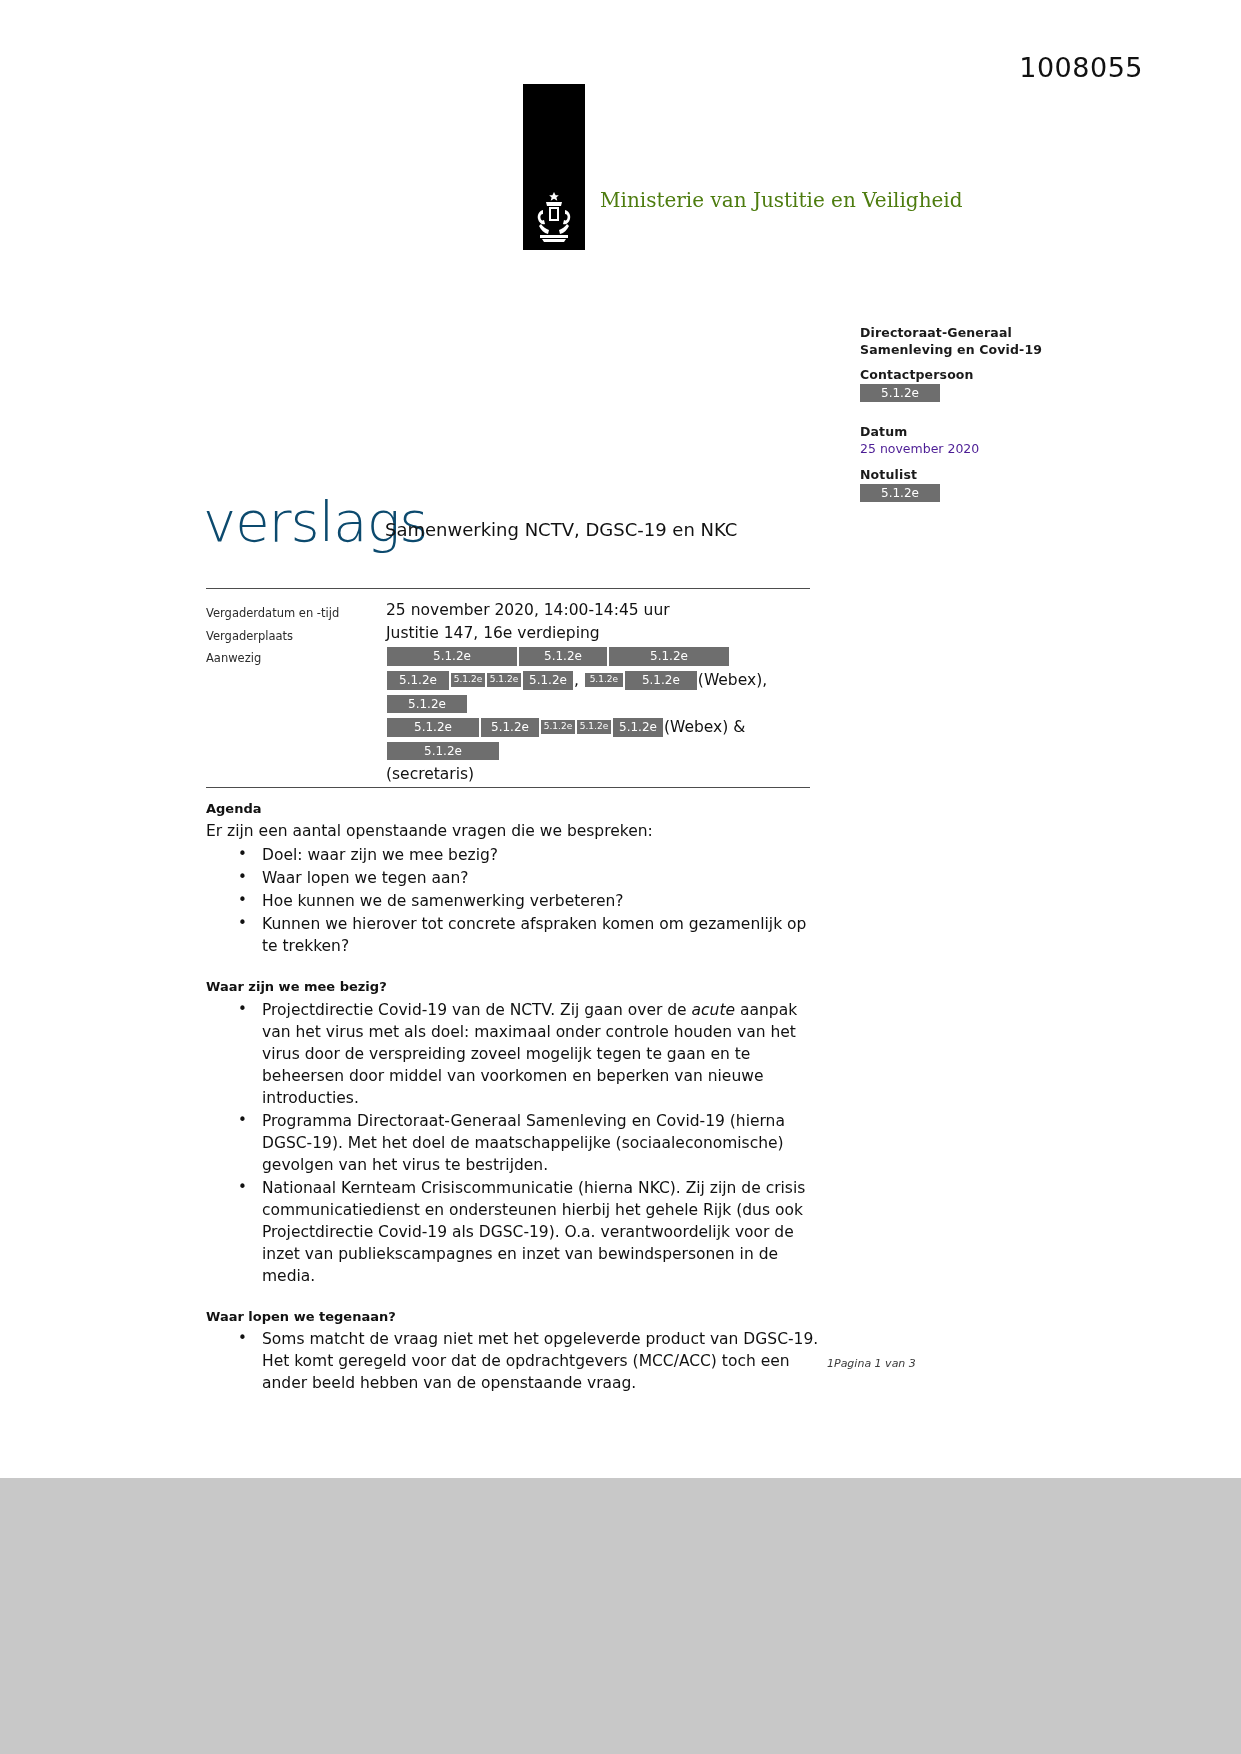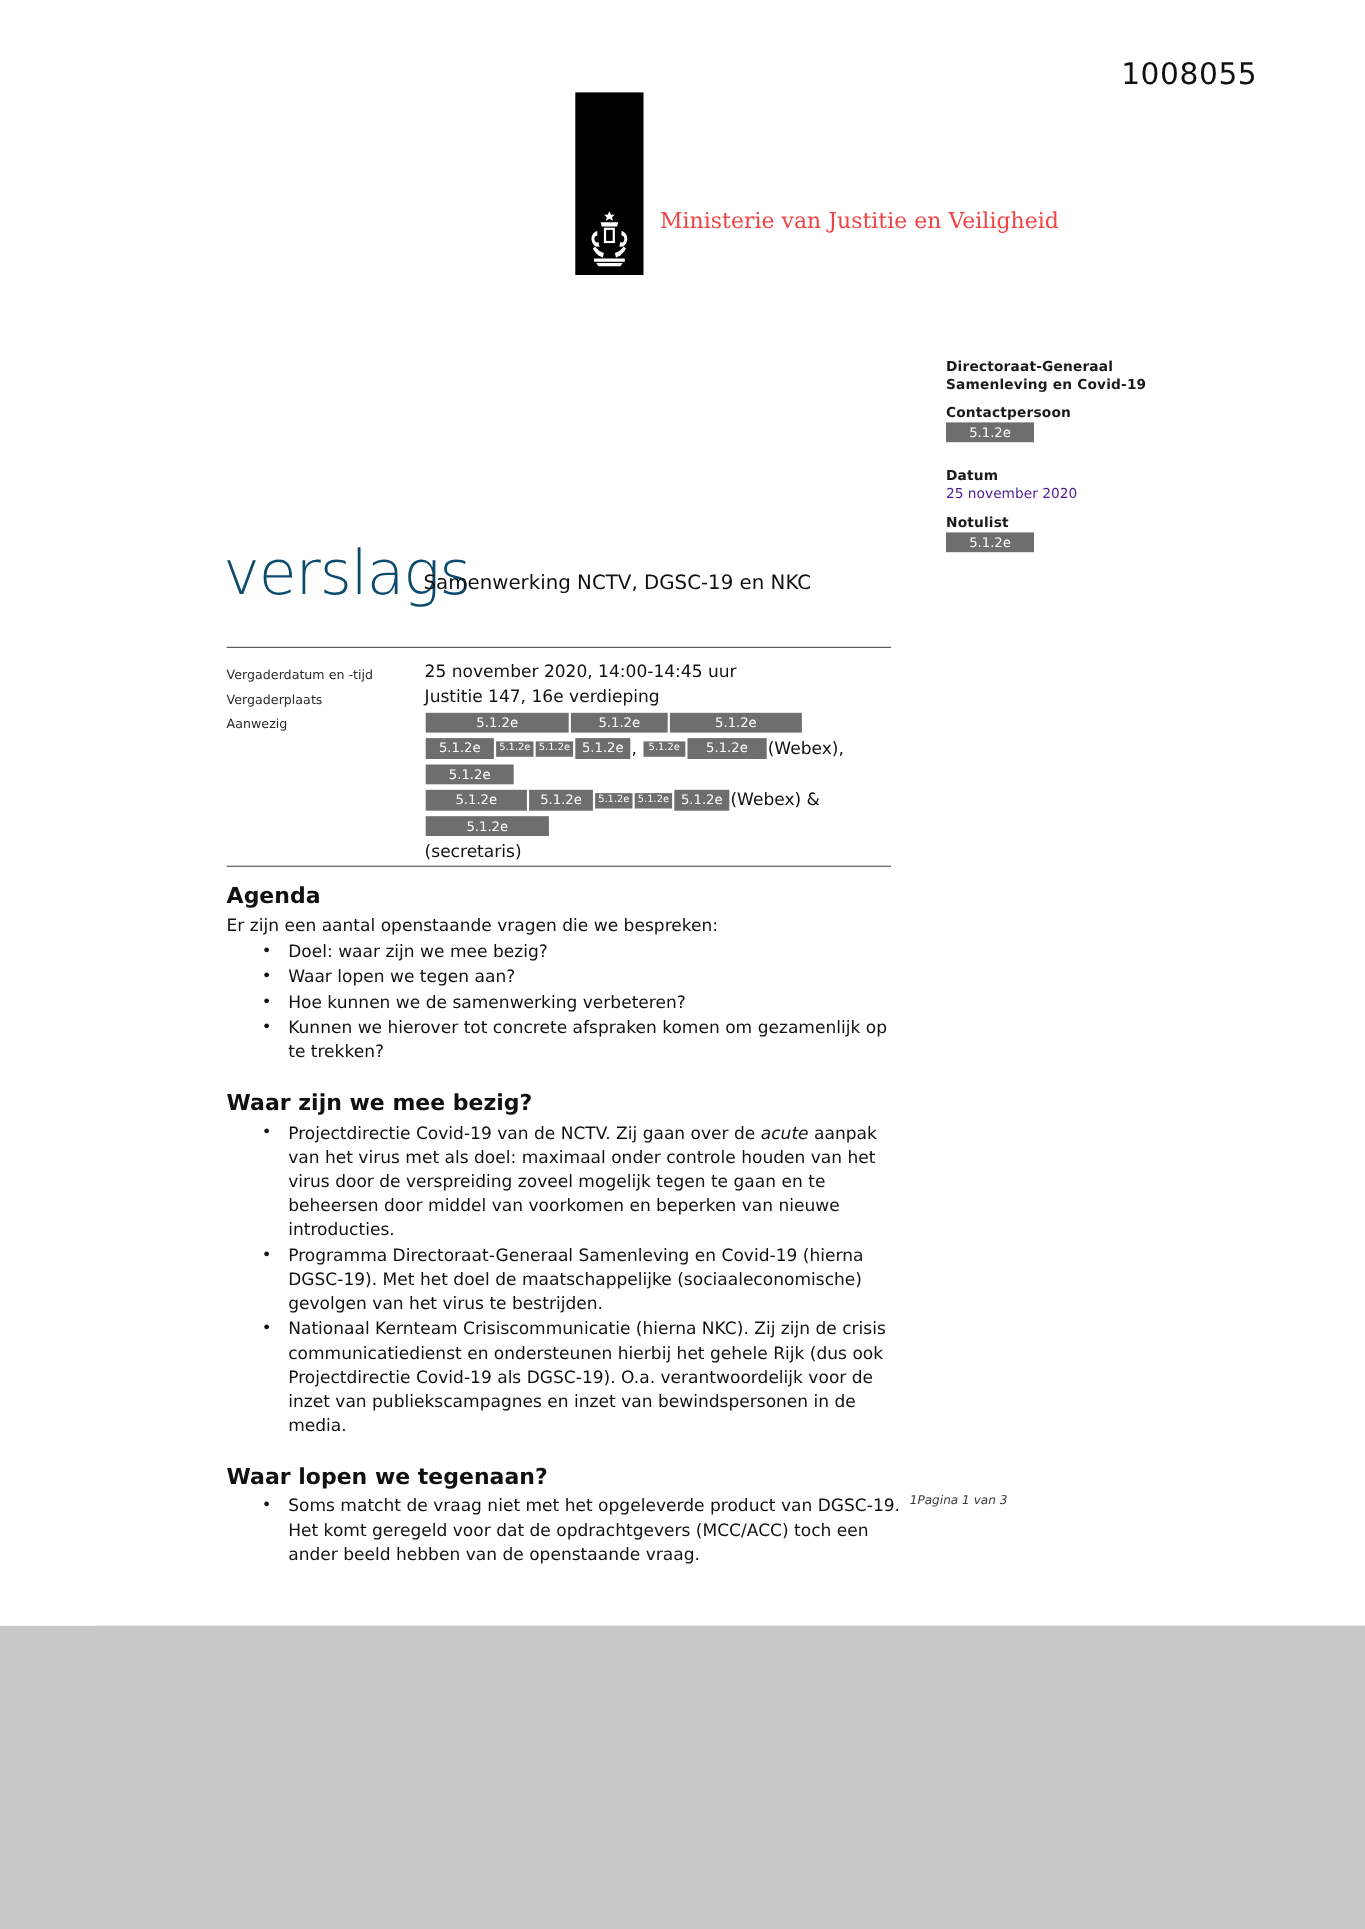--- a/index.html
+++ b/index.html
@@ -57,21 +57,21 @@
     transform: translateX(-50%);
     width: 46px;
     height: 54px;
   }
   .ministry-name {
     position: absolute;
     left: 600px;
     top: 188px;
     font-family: "DejaVu Serif", serif;
     font-size: 20px;
-    color: #ef4444;
+    color: #4d7c0f;
     white-space: nowrap;
   }
 
   
   .meta {
     position: absolute;
     left: 860px;
     top: 325px;
     width: 330px;
     font-size: 12.5px;
@@ -163,21 +163,21 @@
     top: 800px;
     width: 620px;
     font-size: 15.5px;
     color: #111;
     line-height: 1.42;
   }
   .sec-head {
     font-weight: bold;
     margin-top: 21px;
     margin-bottom: 2px;
-    font-size: 20px;
+    font-size: 13px;
   }
   .sec-head.first { margin-top: 0; }
   .lead { margin: 0 0 2px 0; }
   ul.b {
     margin: 0;
     padding-left: 56px;
     list-style: none;
   }
   ul.b li {
     position: relative;

